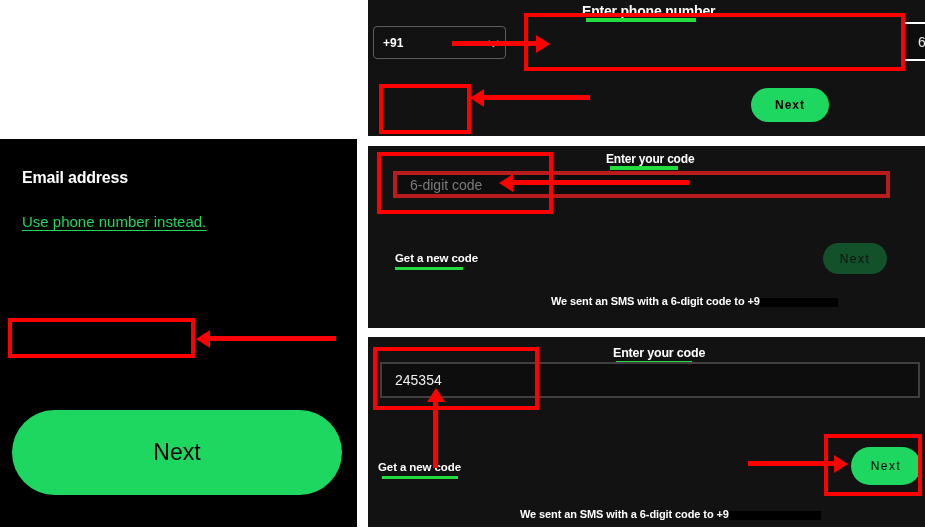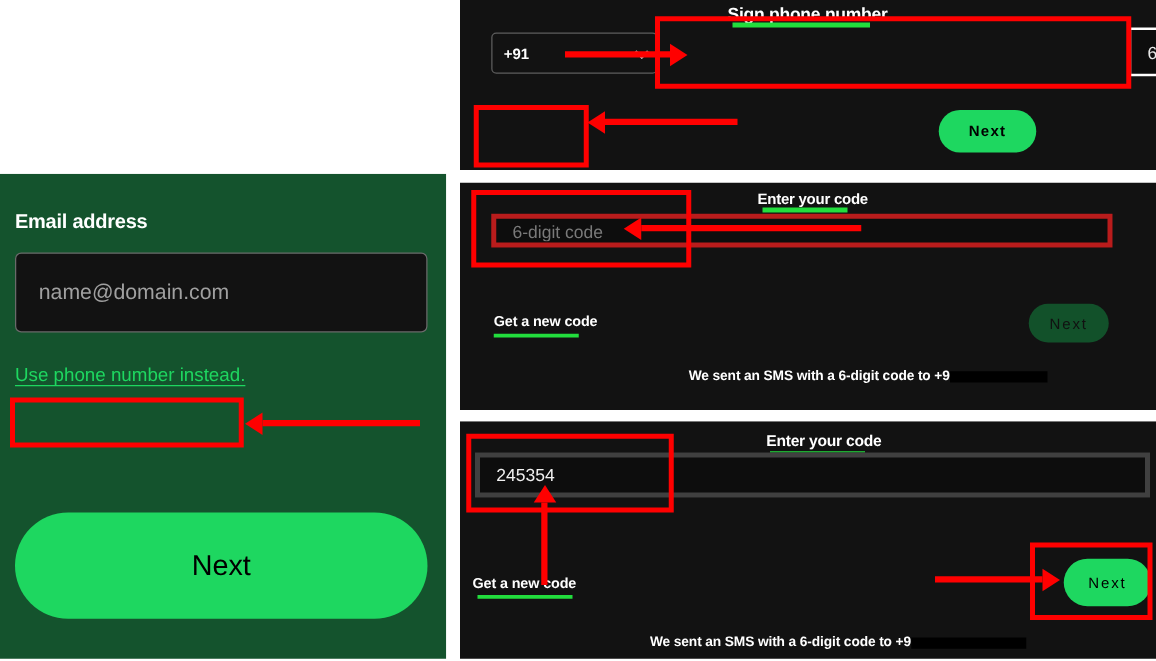--- a/index.html
+++ b/index.html
@@ -38,22 +38,22 @@
     letter-spacing: 0.5px;
     text-align: center;
     text-transform: uppercase;
     font-stretch: condensed;
     transform: scaleX(1.02);
     text-shadow: 1px 0 0 #ffffff;
   }
 
   #panel-email {
     left: 0; top: 139px; width: 357px; height: 390px;
-    background: #14532d;
-    padding: 30px 14px 0 12px;
+    background: #000000;
+    padding: 30px 14px 0 22px;
   }
   #email-label {
     color: #ffffff;
     font-size: 16px;
     font-weight: bold;
     letter-spacing: -0.2px;
     margin-bottom: 15px;
   }
   #email-input {
     width: 330px; height: 64px;
@@ -115,21 +115,21 @@
     height: 4px;
     background: #22dd3d;
   }
 
   
   #phone-title { left: 214px; top: 3px; font-size: 14px; }
   #phone-title-ul { left: 218px; top: 18px; width: 110px; }
 
   #cc-select {
     position: absolute;
-    left: 25px; top: 26px;
+    left: 5px; top: 26px;
     width: 133px; height: 33px;
     background: #121212;
     border: 1px solid #5e5e5e;
     border-radius: 4px;
     color: #ffffff;
     font-size: 12px;
     font-weight: bold;
     display: flex; align-items: center;
     padding: 0 9px;
     cursor: pointer;
@@ -235,21 +235,21 @@
     left: 455px; top: 97px; width: 64px; height: 31px;
     background: #12512a; color: #111111;
   }
   #code1-sms { left: 183px; top: 149px; }
 
   
   #code2-title    { left: 245px; top: 9px; font-size: 12.5px; }
   #code2-title-ul { left: 248px; top: 24px; width: 76px; }
   #code2-input {
     left: 12px; top: 25px; width: 540px; height: 36px;
-    border: 4px solid #404040;
+    border: 2px solid #404040;
     color: #f0f0f0;
   }
   #code2-newcode    { left: 10px; top: 124px; }
   #code2-newcode-ul { left: 14px; top: 139px; width: 76px; }
   #code2-next {
     left: 483px; top: 110px; width: 70px; height: 38px;
     background: #1ed760; color: #000000;
   }
   #code2-sms { left: 152px; top: 171px; }
 
@@ -280,31 +280,30 @@
   .gutter { position: absolute; background: #ffffff; }
 </style>
 </head>
 <body>
 
 <div id="root">
 
 
   <div class="panel" id="panel-email">
     <div id="email-label">Email address</div>
-    <input id="email-input" type="text" placeholder="name@domain.com" style="">
 
     <div id="phone-link-wrap">
       <span id="phone-link">Use phone number instead.</span>
     </div>
 
     <button id="left-next">Next</button>
   </div>
 
   <div class="panel" id="panel-phone">
-    <div class="panel-title" id="phone-title">Sign phone number</div>
+    <div class="panel-title" id="phone-title">Enter phone number</div>
     <div class="title-underline" id="phone-title-ul"></div>
 
     <div id="cc-select">
       <span>+91</span>
       <span id="cc-chevron"></span>
     </div>
 
     <input id="phone-input" type="text" value="6375" style="">
 
     <button id="phone-next">Next</button>

